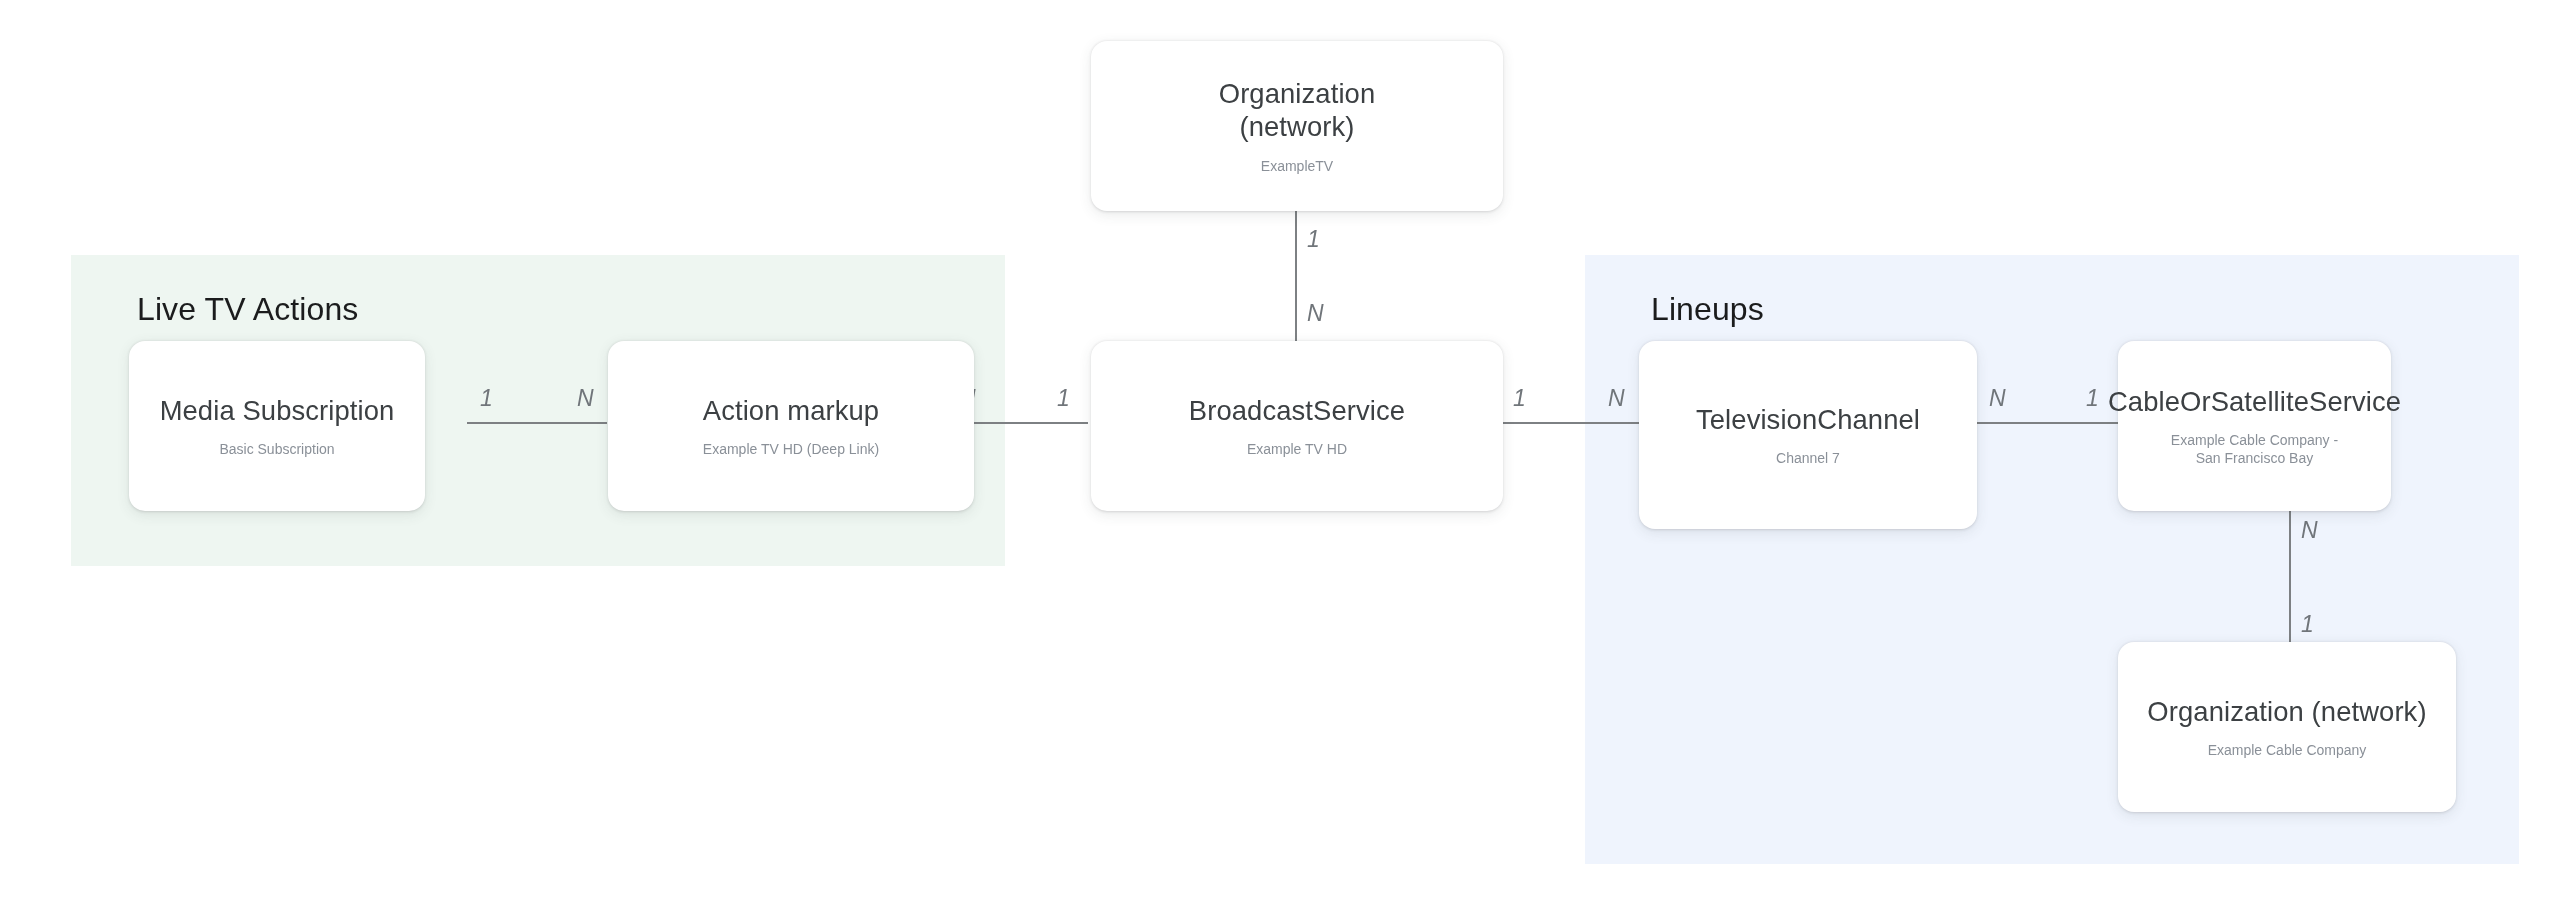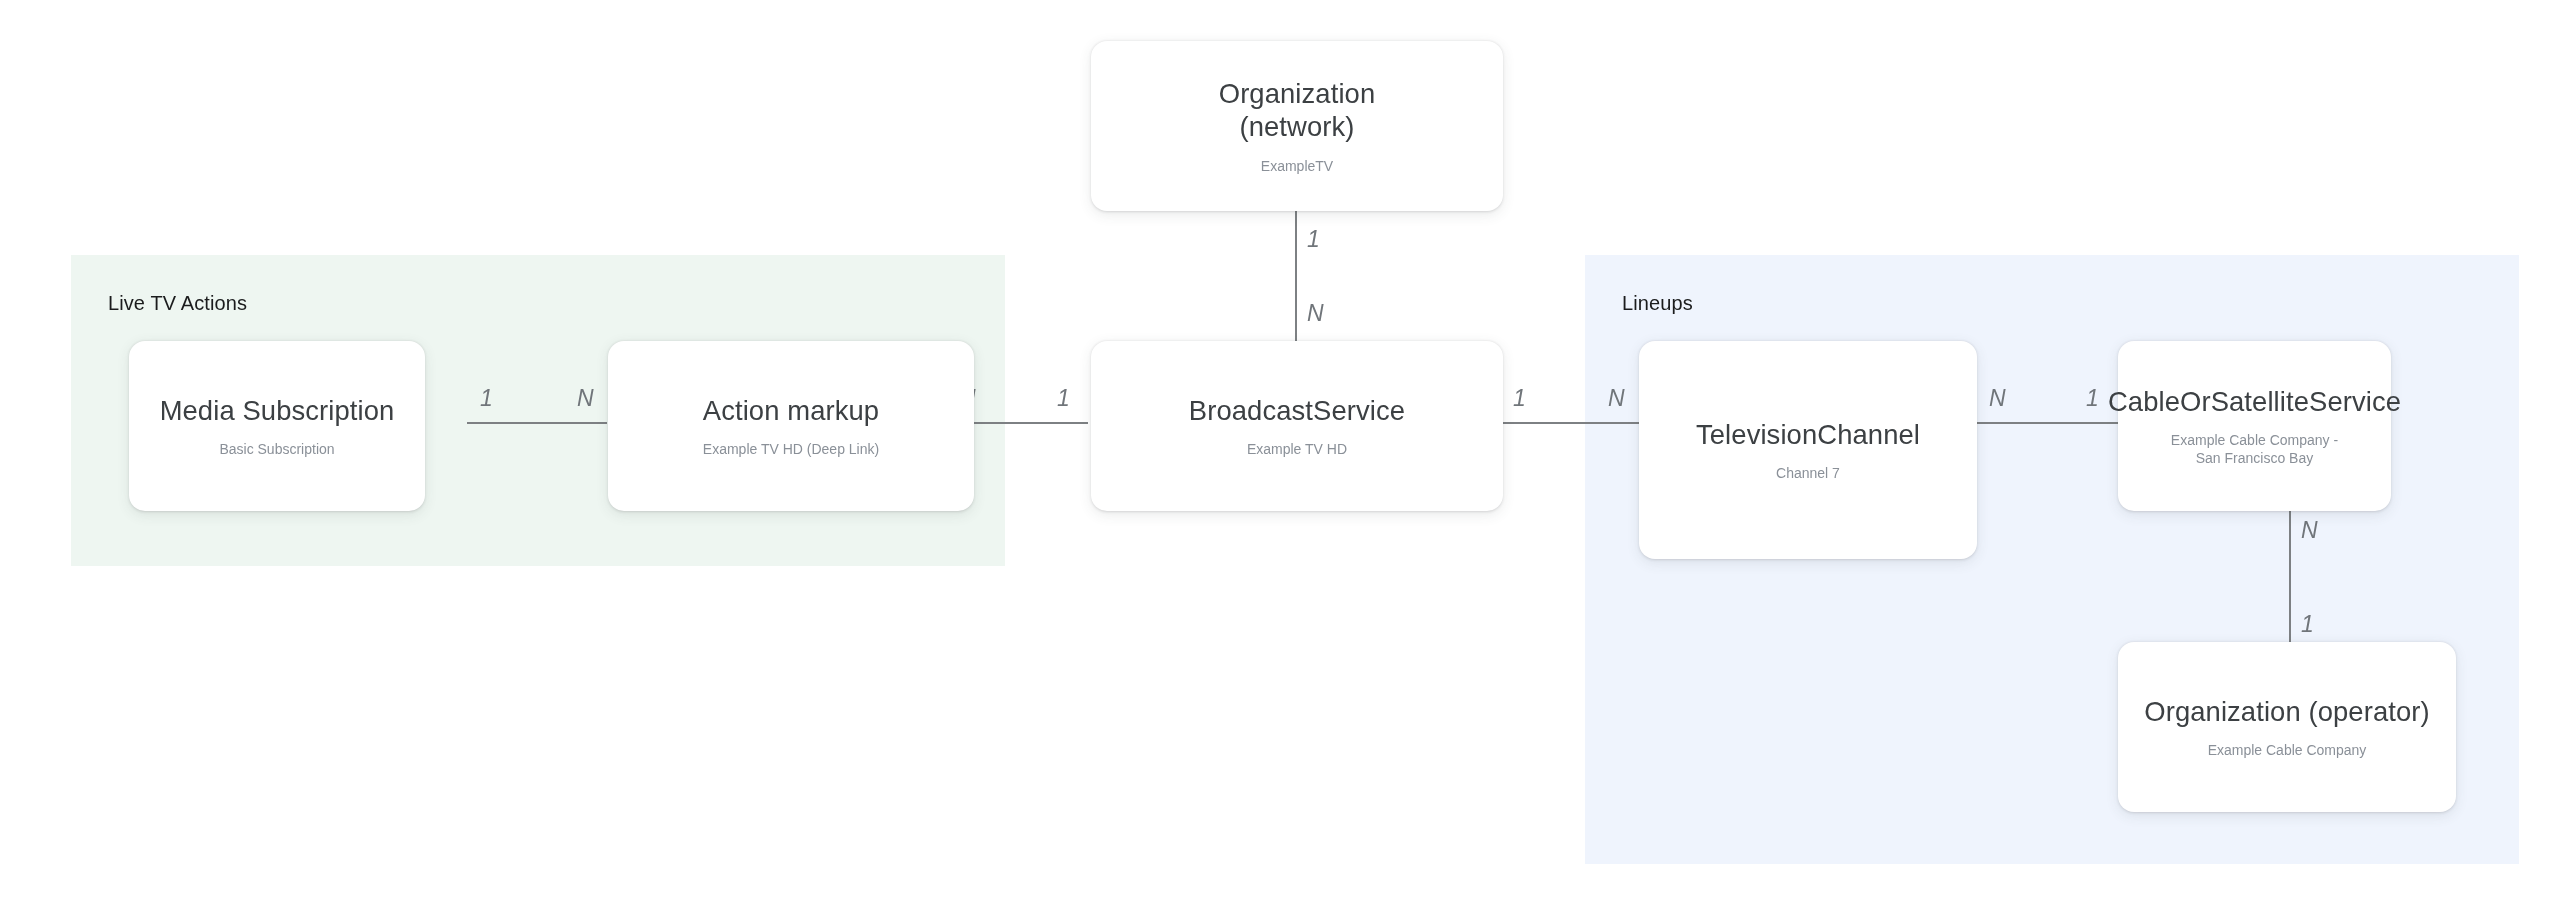--- a/index.html
+++ b/index.html
@@ -20,23 +20,23 @@
     background: #ffffff;
   }
 
   
   .group {
     position: absolute;
     box-sizing: border-box;
   }
   .group-title {
     position: absolute;
-    left: 37px;
+    left: 66px;
     top: 37px;
-    font-size: 20px;
+    font-size: 32px;
     line-height: 1.1;
     color: #1b1c1d;
     font-weight: 400;
     letter-spacing: 0.1px;
     white-space: nowrap;
   }
   #group-live {
     left: 71px;
     top: 255px;
     width: 934px;
@@ -151,32 +151,32 @@
   <div class="node" id="node-action-markup" style="left:608px; top:341px; width:366px; height:170px;">
     <div class="node-title">Action markup</div>
     <div class="node-sub">Example TV HD (Deep Link)</div>
   </div>
 
   <div class="node" id="node-broadcast-service" style="left:1091px; top:341px; width:412px; height:170px;">
     <div class="node-title">BroadcastService</div>
     <div class="node-sub">Example TV HD</div>
   </div>
 
-  <div class="node" id="node-television-channel" style="left:1639px; top:341px; width:338px; height:218px;">
+  <div class="node" id="node-television-channel" style="left:1639px; top:341px; width:338px; height:188px;">
     <div class="node-title">TelevisionChannel</div>
     <div class="node-sub">Channel 7</div>
   </div>
 
   <div class="node" id="node-cable-or-satellite-service" style="left:2118px; top:341px; width:273px; height:170px;">
     <div class="node-title">CableOrSatelliteService</div>
     <div class="node-sub">
       <span>Example Cable Company -</span><br>
       <span>San Francisco Bay</span>
     </div>
   </div>
 
   <div class="node" id="node-organization-operator" style="left:2118px; top:642px; width:338px; height:170px;">
-    <div class="node-title">Organization (operator)</div>
+    <div class="node-title">Organization (network)</div>
     <div class="node-sub">Example Cable Company</div>
   </div>
 
 </div>
 
 
 </body></html>

